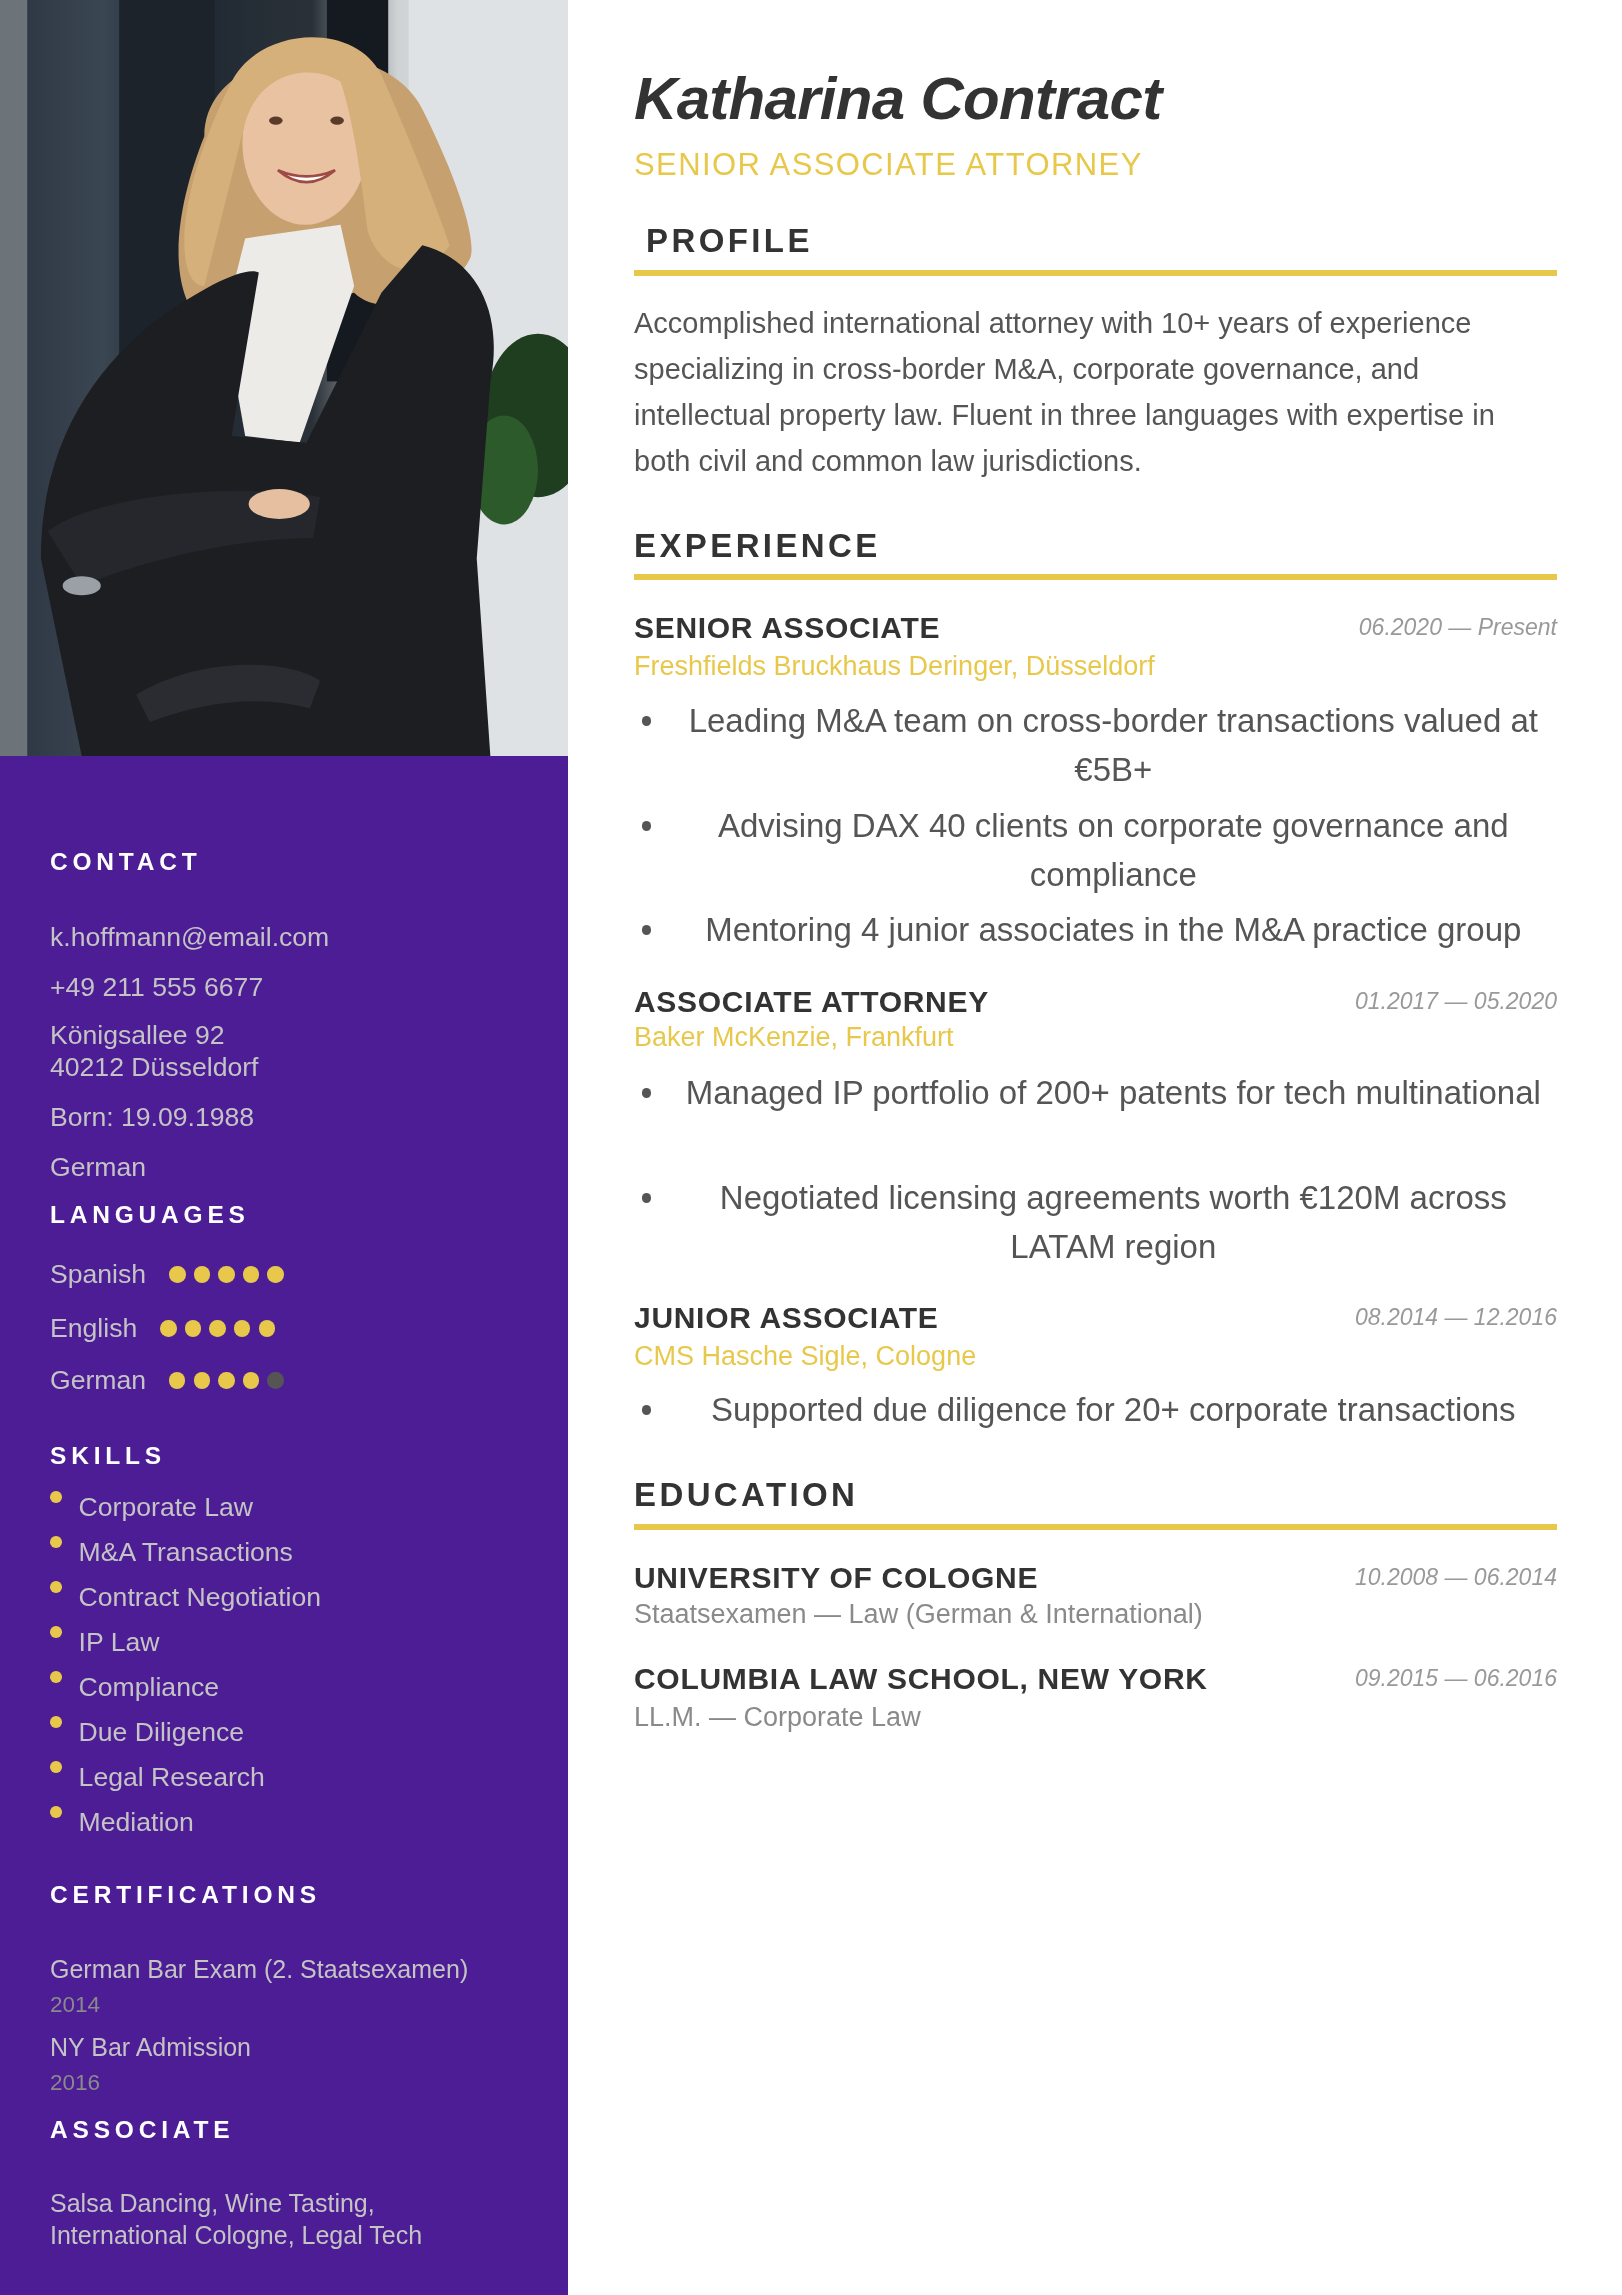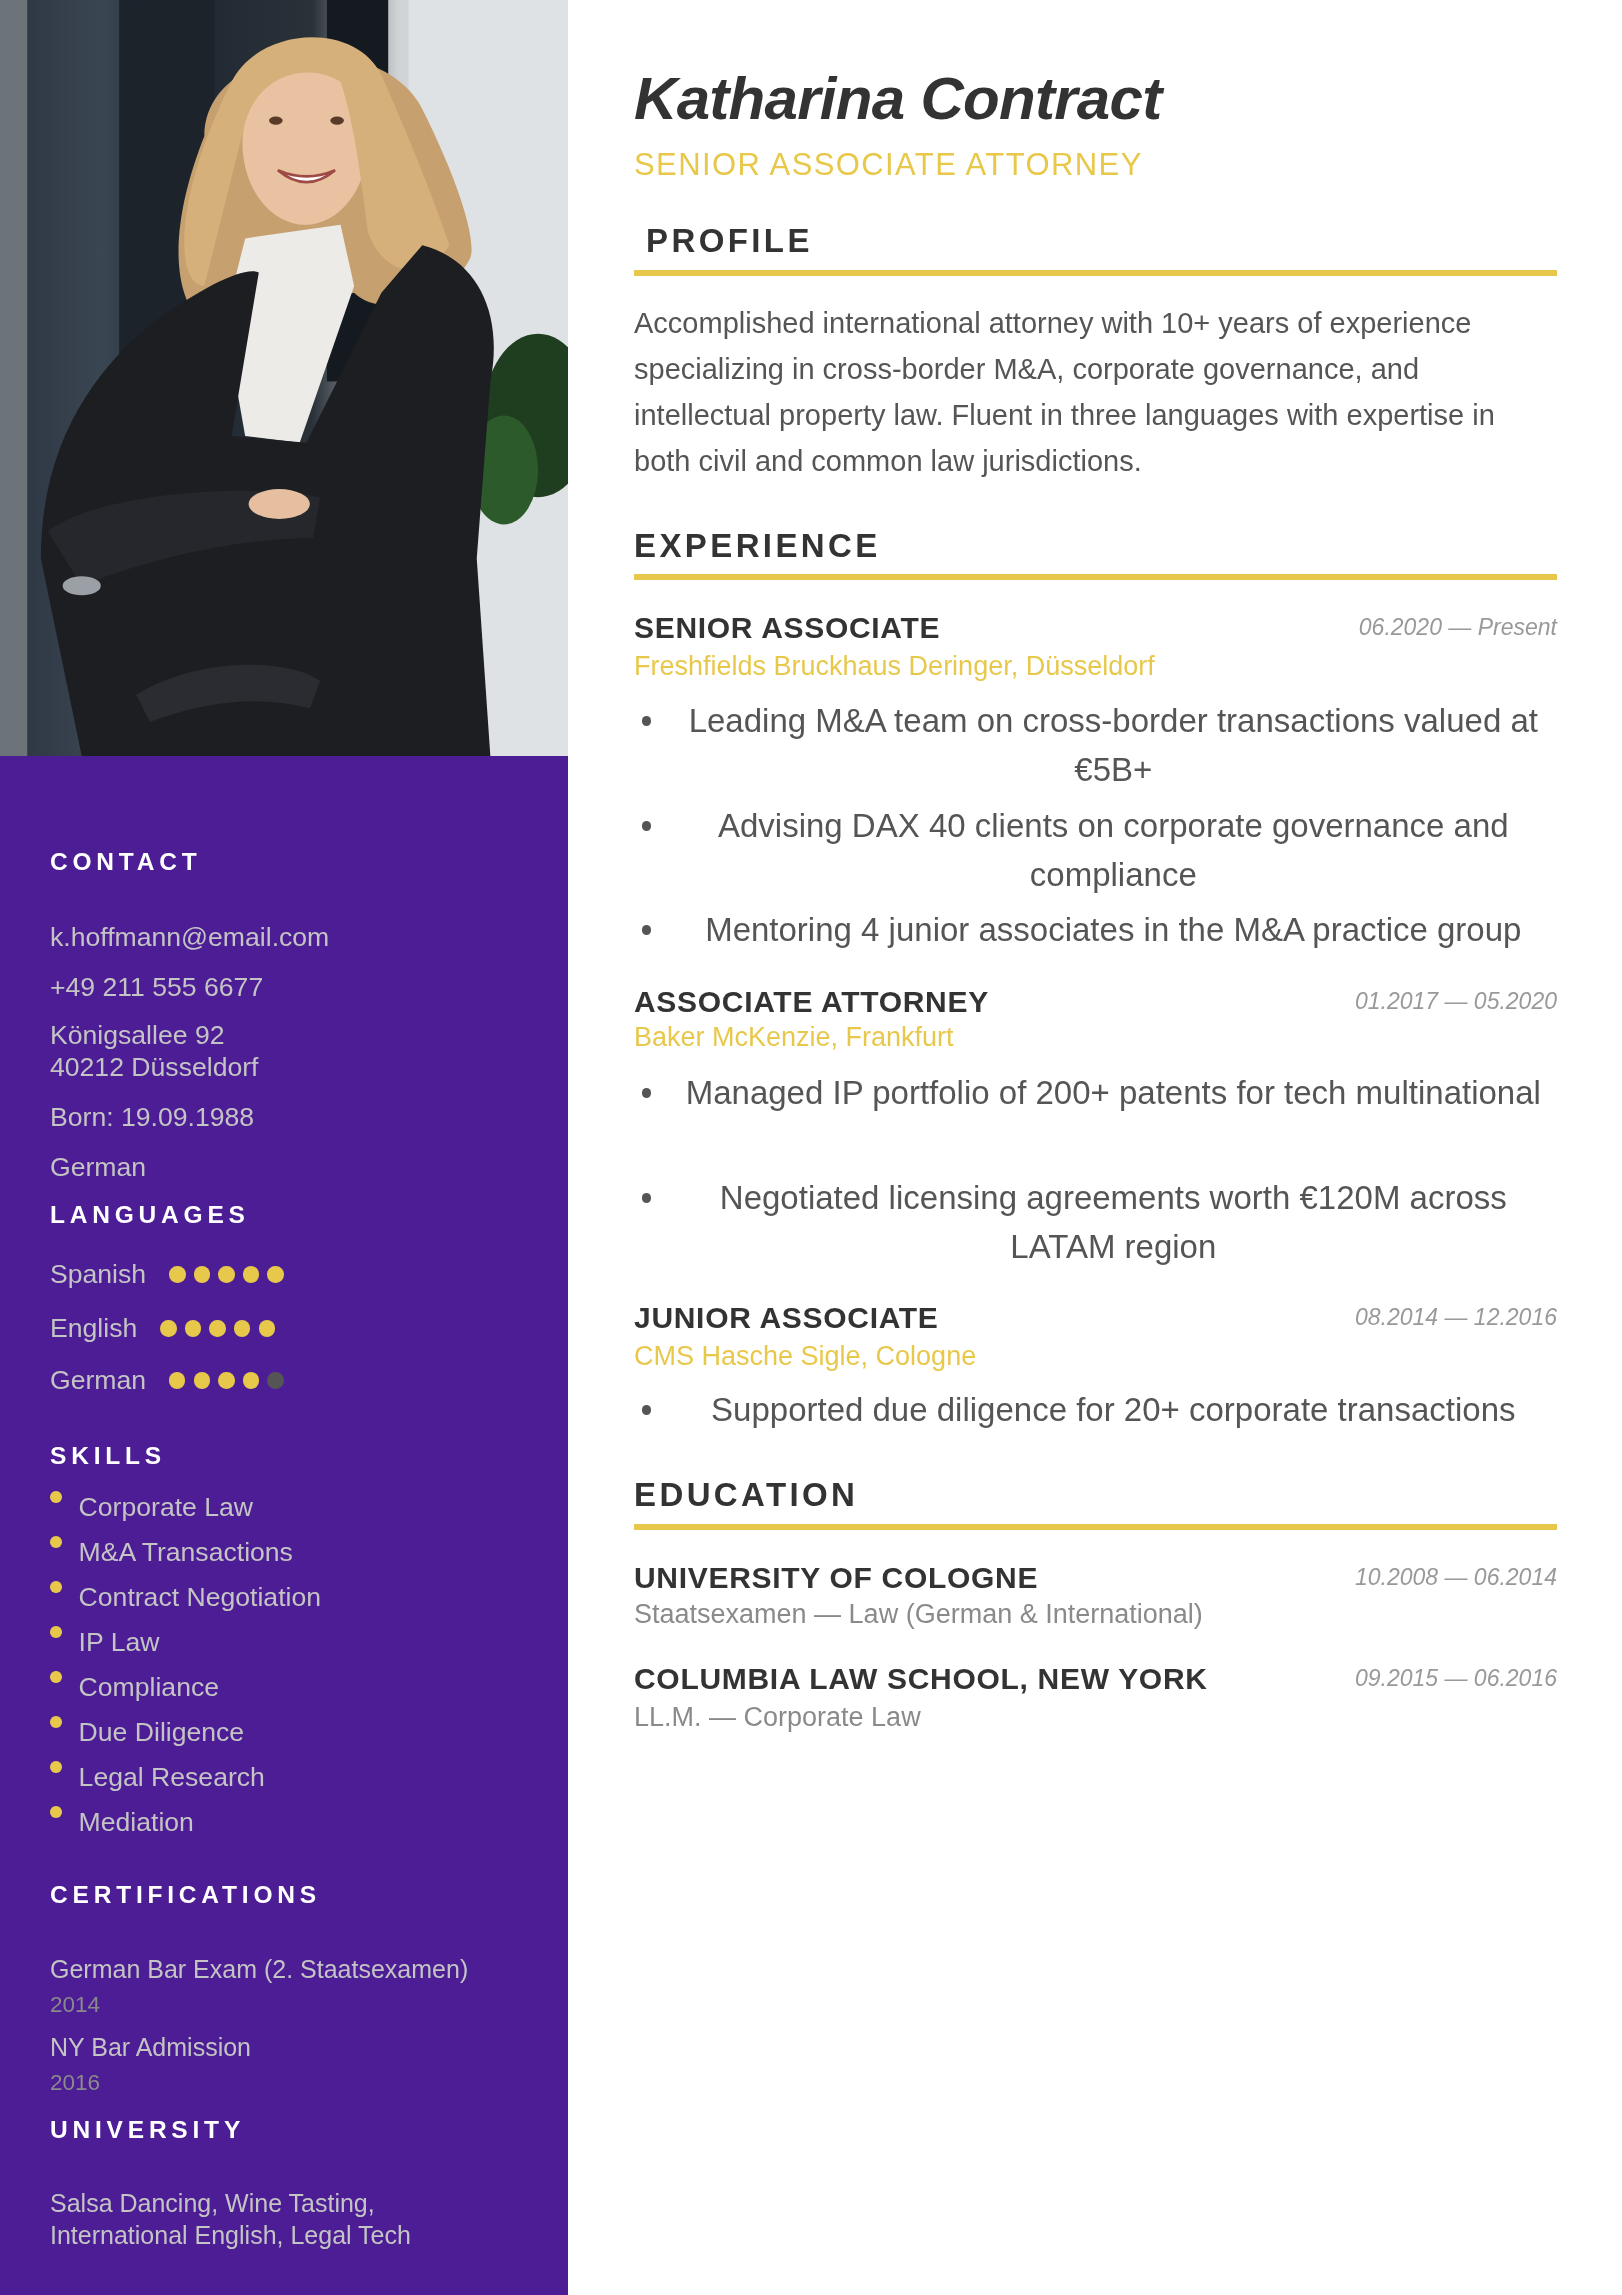--- a/index.html
+++ b/index.html
@@ -158,23 +158,23 @@
         <span class="b"></span>
         <span class="s">Mediation</span>
       </div>
 
     <h3 class="side-h" style="top:1881px">CERTIFICATIONS</h3>
     <div class="side-t" style="top:1929px; font-size:25px">German Bar Exam (2. Staatsexamen)</div>
     <div class="side-t dim" style="top:1964px">2014</div>
     <div class="side-t" style="top:2007px; font-size:25px">NY Bar Admission</div>
     <div class="side-t dim" style="top:2042px">2016</div>
 
-    <h3 class="side-h" style="top:2116px">UNIVERSITY</h3>
+    <h3 class="side-h" style="top:2116px">ASSOCIATE</h3>
     <div class="side-t" style="top:2163px; font-size:25px">Salsa Dancing, Wine Tasting,</div>
-    <div class="side-t" style="top:2195px; font-size:25px">International English, Legal Tech</div>
+    <div class="side-t" style="top:2195px; font-size:25px">International Cologne, Legal Tech</div>
   </div>
 </aside>
 
 <main class="main">
   <h1 class="abs name" style="top:65px; margin:0">Katharina Contract</h1>
   <div class="abs subtitle" style="top:146px">SENIOR ASSOCIATE ATTORNEY</div>
 
   <h2 class="abs sec-h" style="top:210px; margin:12px">PROFILE</h2>
   <div class="rule" style="top:270px"></div>
   <p class="para" style="top:300px; margin:0">Accomplished international attorney with 10+ years of experience specializing in cross-border M&amp;A, corporate governance, and intellectual property law. Fluent in three languages with expertise in both civil and common law jurisdictions.</p>

